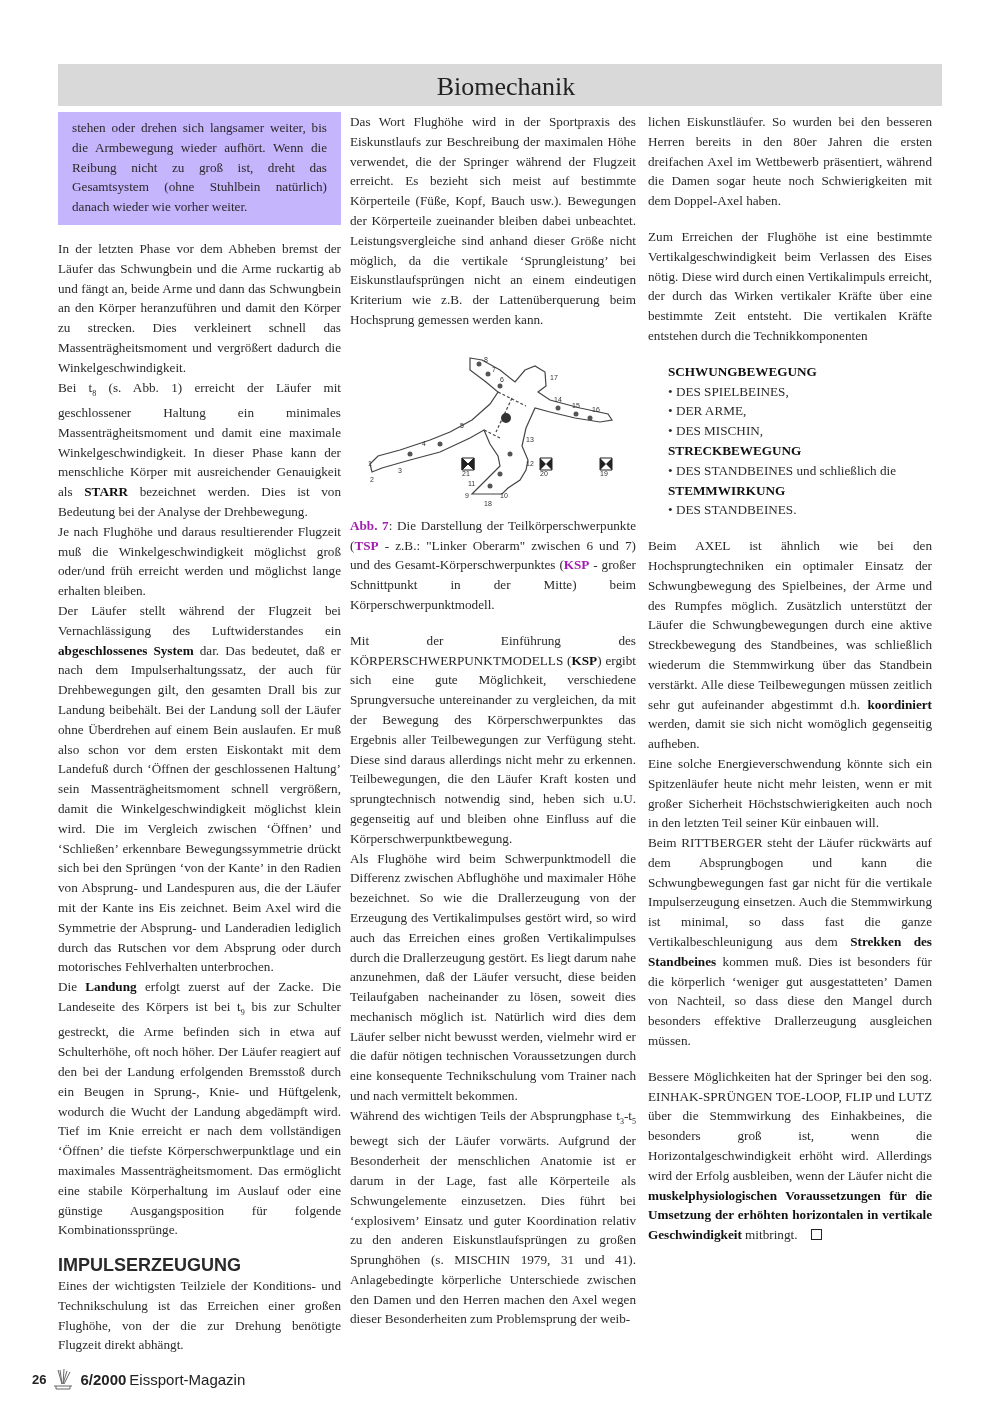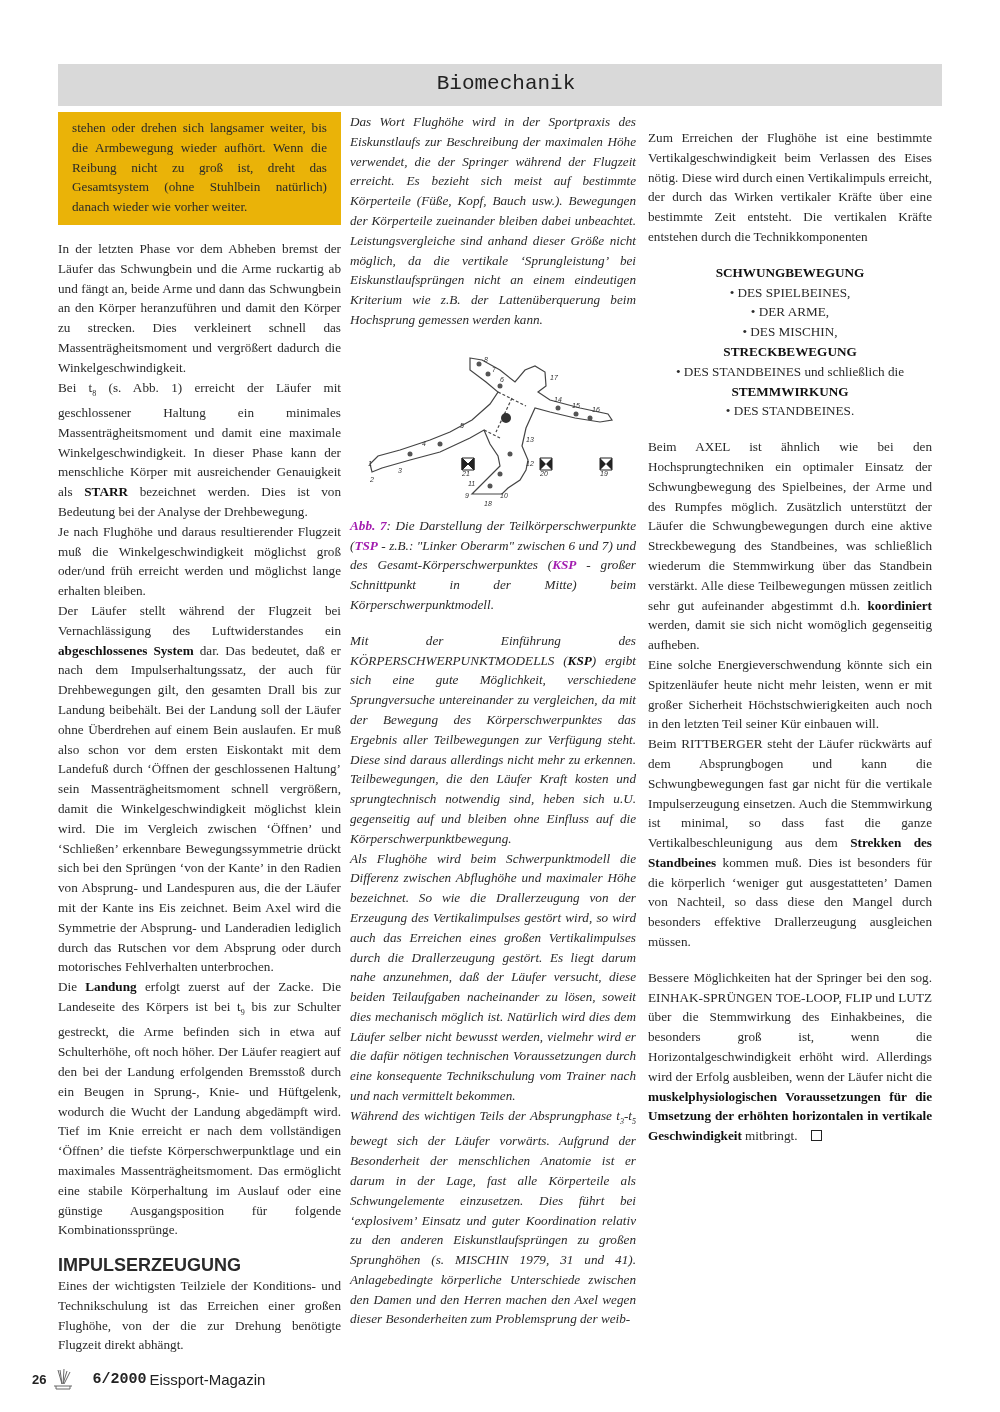--- a/index.html
+++ b/index.html
@@ -1,42 +1,42 @@
 <!DOCTYPE html>
 <html><head>
 <meta charset="utf-8">
 <style>
   html, body { margin: 0; padding: 0; background: #ffffff; }
   body { width: 1000px; height: 1412px; position: relative; overflow: hidden;
          font-family: "Liberation Serif", "DejaVu Serif", serif; color: #2a2a2a; }
   .header-band { position: absolute; left: 58px; top: 64px; width: 884px; height: 42px;
          background: #d9d9d9; }
   .header-title { position: absolute; left: 12px; right: 0; top: 8px; text-align: center;
-         font-family: Liberation Mono, monospace; font-size: 21px; color: #222; }
+         font-family: Liberation Serif, serif; font-size: 26px; color: #222; }
   .col { position: absolute; top: 112px; font-size: 13.2px; line-height: 19.8px;
          text-align: justify; hyphens: manual; }
   .col p { margin: 0; }
   .col1 { left: 58px; width: 283px; }
-  .col2 { left: 350px; width: 286px; font-style: italic; }
+  .col2 { left: 350px; width: 286px; }
   .col3 { left: 648px; width: 284px; }
-  .box { background: #eab308; padding: 6px 14px 8px 14px; margin: 0 0 14px 0; }
+  .box { background: #c4b5fd; padding: 6px 14px 8px 14px; margin: 0 0 14px 0; }
   .gap { height: 16px; }
   .sect-head { font-family: "Liberation Sans", "DejaVu Sans", sans-serif; font-weight: bold;
          font-size: 18px; margin-top: 0; }
   b { font-weight: bold; color: #111; }
   .caption b { color: #a21caf; }
   .figure { position: relative; width: 286px; height: 160px; margin: 0 0 8px 0; }
   .figure svg { position: absolute; left: 0; top: 0; }
   .list-head { font-weight: bold; color: #111; }
   .end-box { display: inline-block; width: 9px; height: 9px; border: 1.5px solid #222;
          margin-left: 14px; vertical-align: -1px; }
   .footer { position: absolute; left: 32px; top: 1366px; font-family: "Liberation Sans", "DejaVu Sans", sans-serif;
          font-size: 15px; color: #222; display: flex; align-items: center; }
   .footer .pg { font-weight: bold; font-size: 13px; }
-  .footer .issue { font-weight: bold; margin-left: 12px; font-family: Liberation Mono, monospace; }
+  .footer .issue { font-weight: bold; margin-left: 0; }
   .footer .mag { margin-left: 3px; }
   .logo { width: 26px; height: 26px; margin: 0 4px; }
   sub { font-size: 8px; }
 </style>
 </head>
 <body>
 
 <div class="header-band">
   <div class="header-title">Biomechanik</div>
 </div>
@@ -114,24 +114,25 @@
     </svg>
   </div>
   <p class="caption"><b>Abb. 7</b><span>: Die Darstellung der Teilkörperschwerpunkte (</span><b>TSP</b><span> - z.B.: "Linker Oberarm" zwischen 6 und 7) und des Gesamt-Körperschwerpunktes (</span><b>KSP</b><span> - großer Schnittpunkt in der Mitte) beim Körperschwerpunktmodell.</span></p>
   <div class="gap"></div>
   <p><span>Mit der Einführung des KÖRPERSCHWERPUNKTMODELLS (</span><b>KSP</b><span>) ergibt sich eine gute Möglichkeit, verschiedene Sprungversuche untereinander zu vergleichen, da mit der Bewegung des Körperschwerpunktes das Ergebnis aller Teilbewegungen zur Verfügung steht. Diese sind daraus allerdings nicht mehr zu erkennen. Teilbewegungen, die den Läufer Kraft kosten und sprungtechnisch notwendig sind, heben sich u.U. gegenseitig auf und bleiben ohne Einfluss auf die Körperschwerpunktbewegung.</span></p>
   <p>Als Flughöhe wird beim Schwerpunktmodell die Differenz zwischen Abflughöhe und maximaler Höhe bezeichnet. So wie die Drallerzeugung von der Erzeugung des Vertikalimpulses gestört wird, so wird auch das Erreichen eines großen Vertikalimpulses durch die Drallerzeugung gestört. Es liegt darum nahe anzunehmen, daß der Läufer versucht, diese beiden Teilaufgaben nacheinander zu lösen, soweit dies mechanisch möglich ist. Natürlich wird dies dem Läufer selber nicht bewusst werden, vielmehr wird er die dafür nötigen technischen Voraussetzungen durch eine konsequente Technikschulung vom Trainer nach und nach vermittelt bekommen.</p>
   <p><span>Während des wichtigen Teils der Absprungphase t</span><sub>3</sub><span>-t</span><sub>5</sub><span> bewegt sich der Läufer vorwärts. Aufgrund der Besonderheit der menschlichen Anatomie ist er darum in der Lage, fast alle Körperteile als Schwungelemente einzusetzen. Dies führt bei ‘explosivem’ Einsatz und guter Koordination relativ zu den anderen Eiskunstlaufsprüngen zu großen Sprunghöhen (s. MISCHIN 1979, 31 und 41). Anlagebedingte körperliche Unterschiede zwischen den Damen und den Herren machen den Axel wegen dieser Besonderheiten zum Problemsprung der weib-</span></p>
 </div>
 
 <div class="col col3">
+  <p>lichen Eiskunstläufer. So wurden bei den besseren Herren bereits in den 80er Jahren die ersten dreifachen Axel im Wettbewerb präsentiert, während die Damen sogar heute noch Schwierigkeiten mit dem Doppel-Axel haben.</p>
   <div class="gap"></div>
   <p>Zum Erreichen der Flughöhe ist eine bestimmte Vertikalgeschwindigkeit beim Verlassen des Eises nötig. Diese wird durch einen Vertikalimpuls erreicht, der durch das Wirken vertikaler Kräfte über eine bestimmte Zeit entsteht. Die vertikalen Kräfte entstehen durch die Technikkomponenten</p>
   <div class="gap"></div>
-  <div style="text-align:center;">
+  <div style="text-align:left;margin-left:20px;">
     <div class="list-head">SCHWUNGBEWEGUNG</div>
     <div>• DES SPIELBEINES,</div>
     <div>• DER ARME,</div>
     <div>• DES MISCHIN,</div>
     <div class="list-head">STRECKBEWEGUNG</div>
     <div>• DES STANDBEINES und schließlich die</div>
     <div class="list-head">STEMMWIRKUNG</div>
     <div>• DES STANDBEINES.</div>
   </div>
   <div class="gap"></div>

